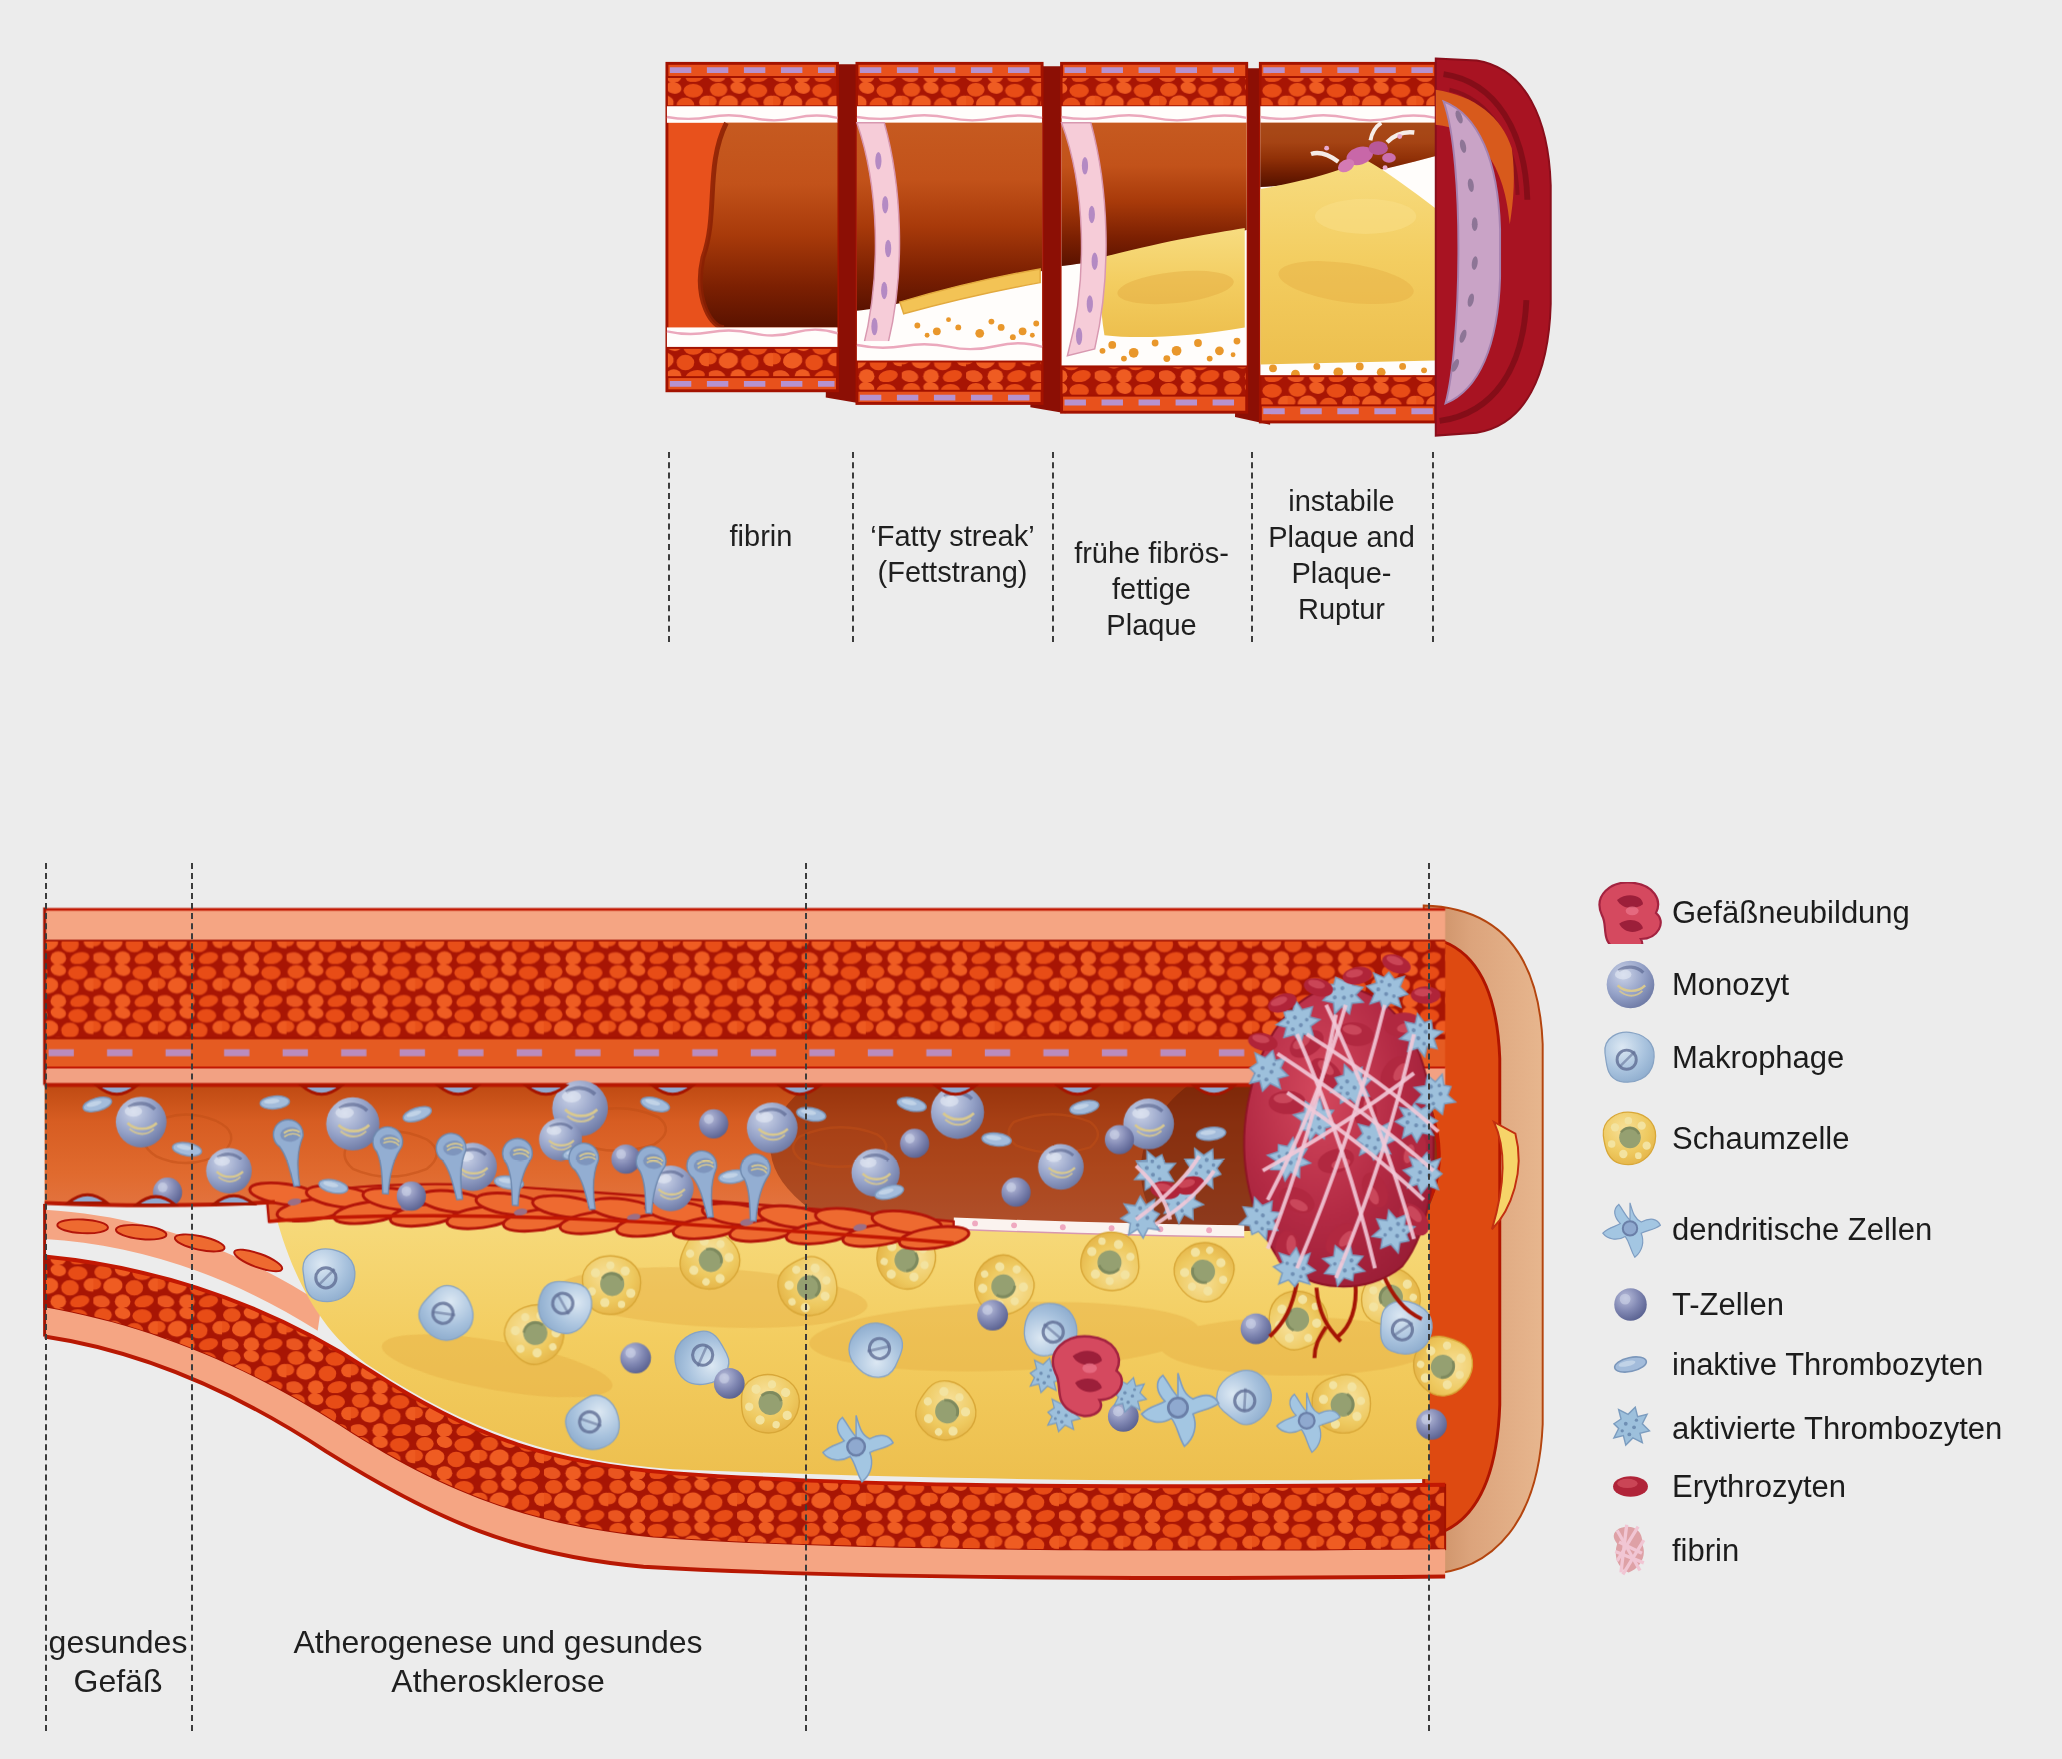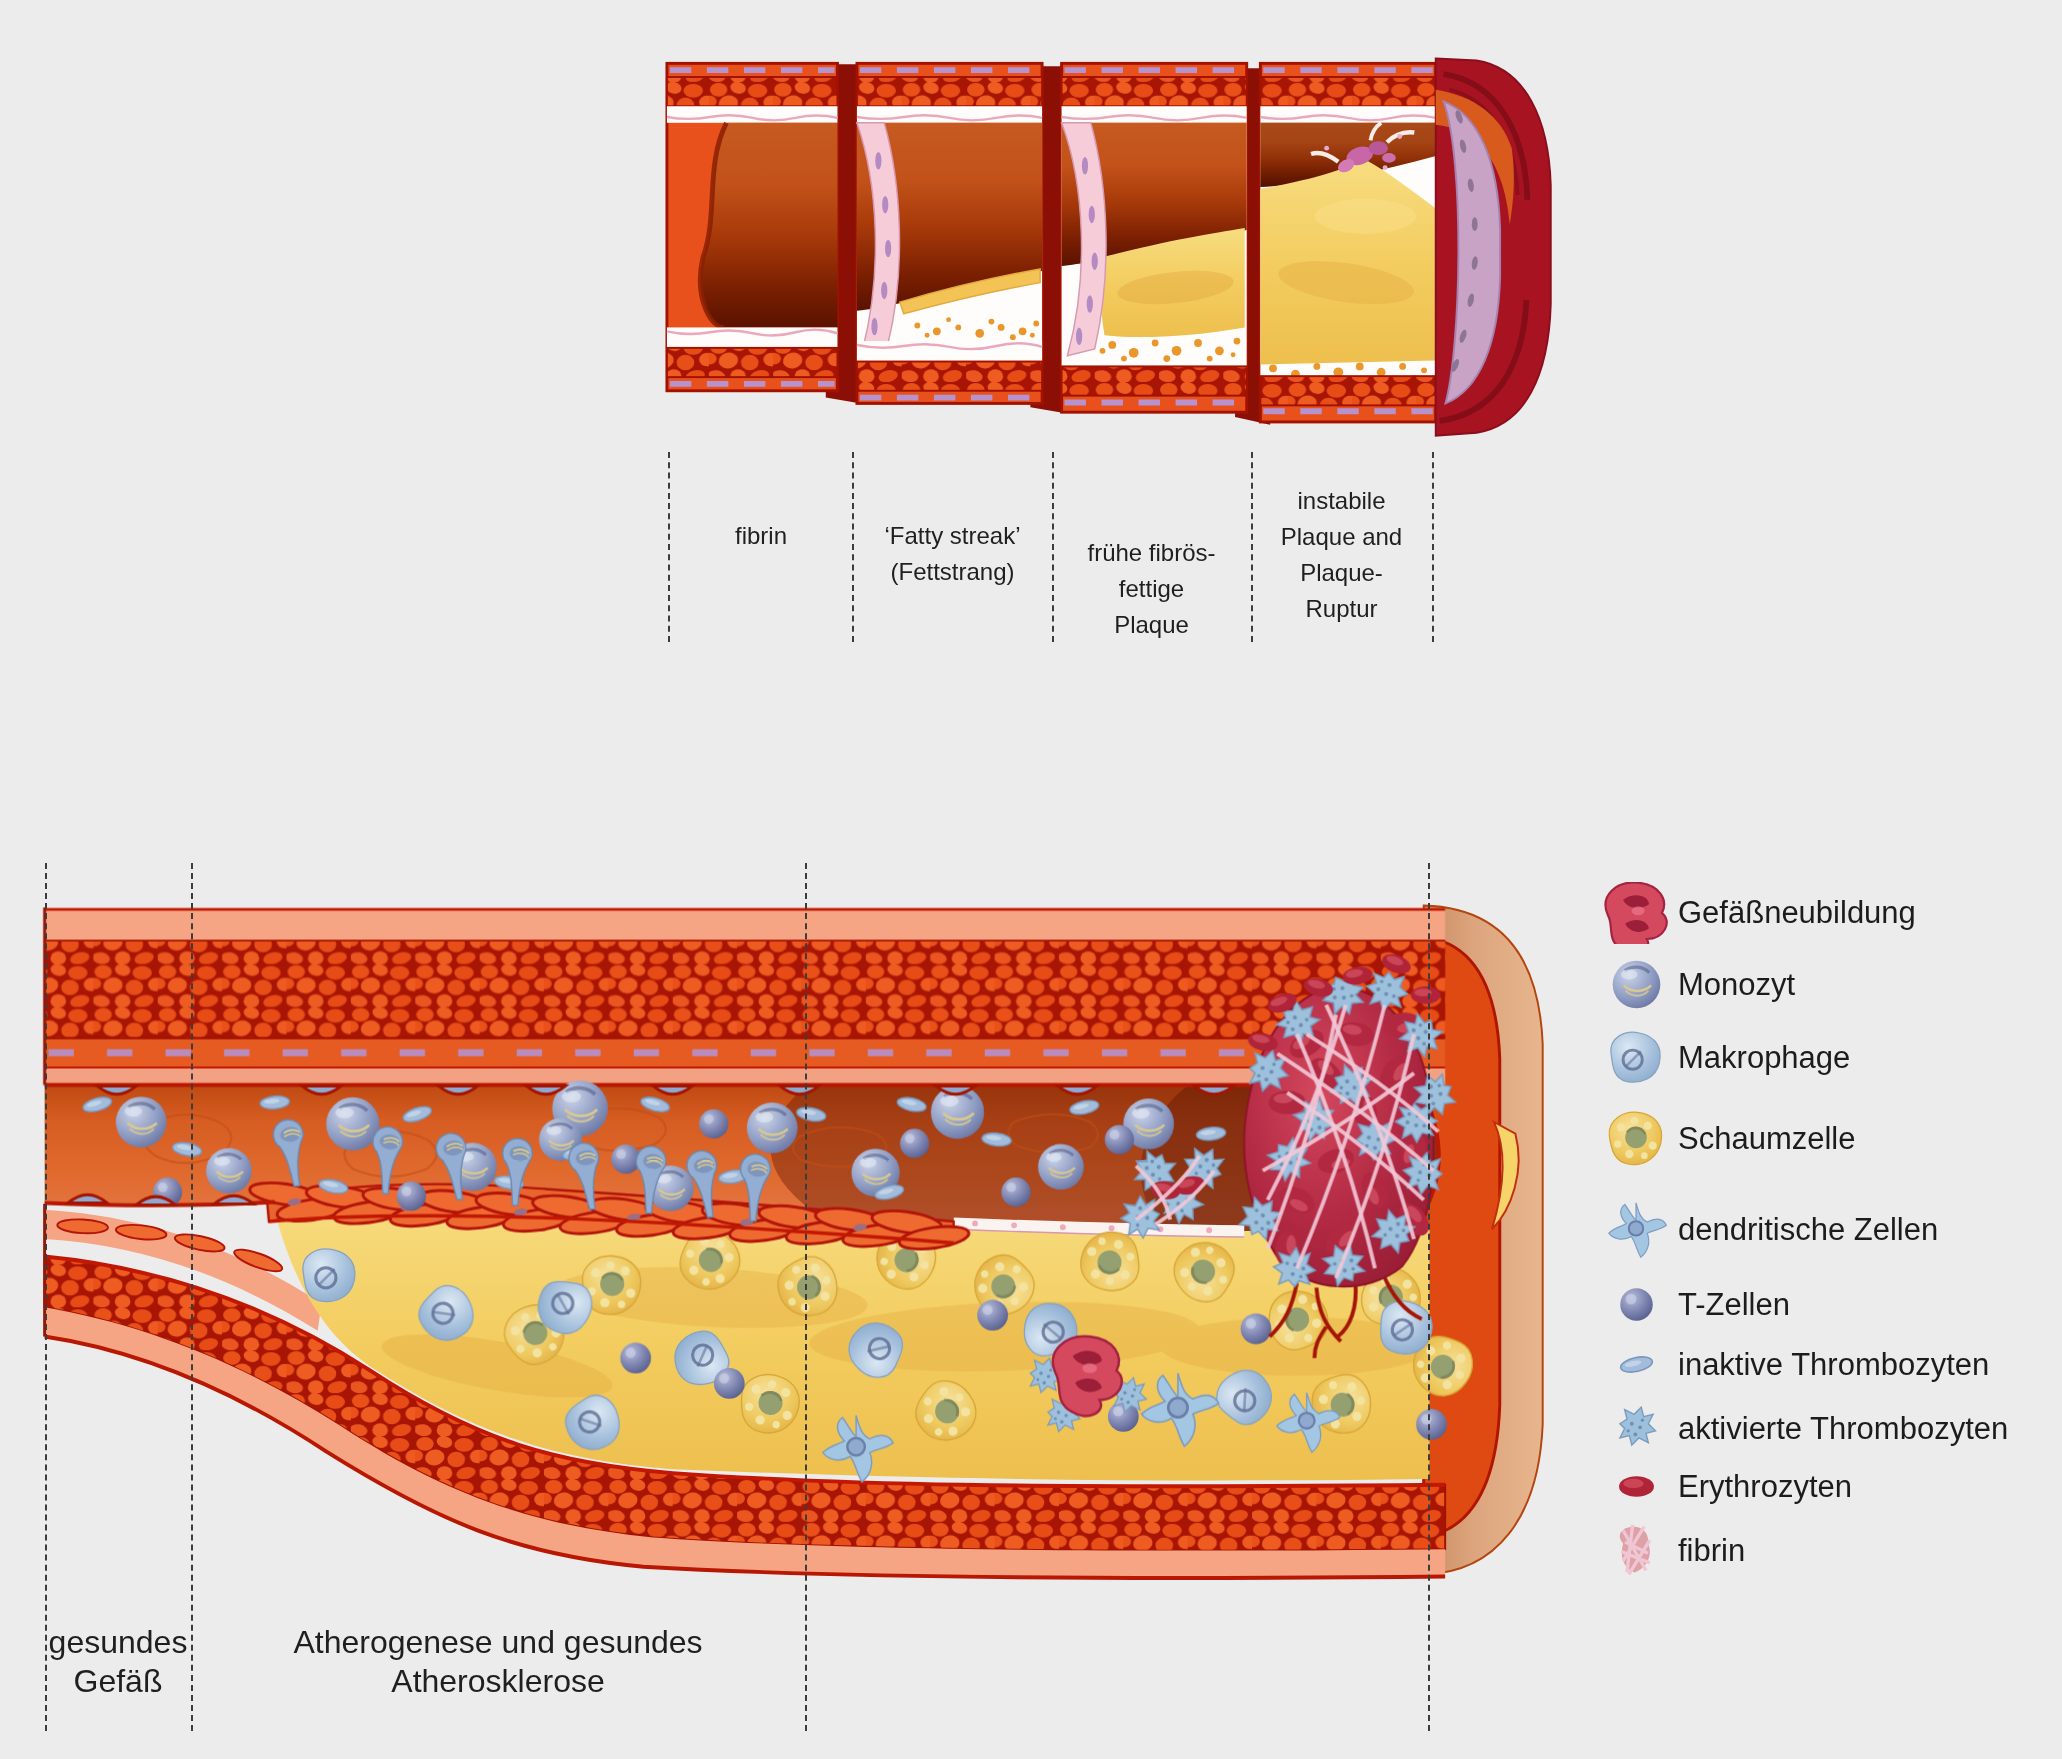--- a/index.html
+++ b/index.html
@@ -2,24 +2,24 @@
 <html><head>
 <meta charset="utf-8">
 <style>
   html,body{margin:0;padding:0;background:#ececec;}
   .stage{position:relative;width:2063px;height:1759px;background:#ececec;overflow:hidden;
          font-family:"Liberation Sans",sans-serif;color:#202020;}
   svg{display:block;}
   .art{position:absolute;}
   .dash{position:absolute;width:0;border-left:2.9px dashed #3c3c3c;z-index:30;}
   .lbl{position:absolute;white-space:pre-line;text-align:center;color:#1f1f1f;z-index:31;}
-  .lbl.top{font-size:24px;line-height:36px;}
+  .lbl.top{font-size:29px;line-height:36px;}
   .lbl.bottom{font-size:32px;line-height:39px;}
   .legend{position:absolute;left:1588px;top:0;width:475px;height:1759px;z-index:20;}
-  .legend-row{position:absolute;left:6px;display:flex;align-items:center;height:59px;}
+  .legend-row{position:absolute;left:0;display:flex;align-items:center;height:59px;}
   .licon{width:84px;display:flex;justify-content:center;align-items:center;flex:0 0 84px;}
   .llabel{font-size:31px;color:#1c1c1c;white-space:nowrap;}
 </style>
 </head>
 <body>
 
 <div class="stage">
 
   <svg class="art" style="left:644px;top:39px;" width="917" height="419" viewBox="0 0 940 430">
     <defs>

